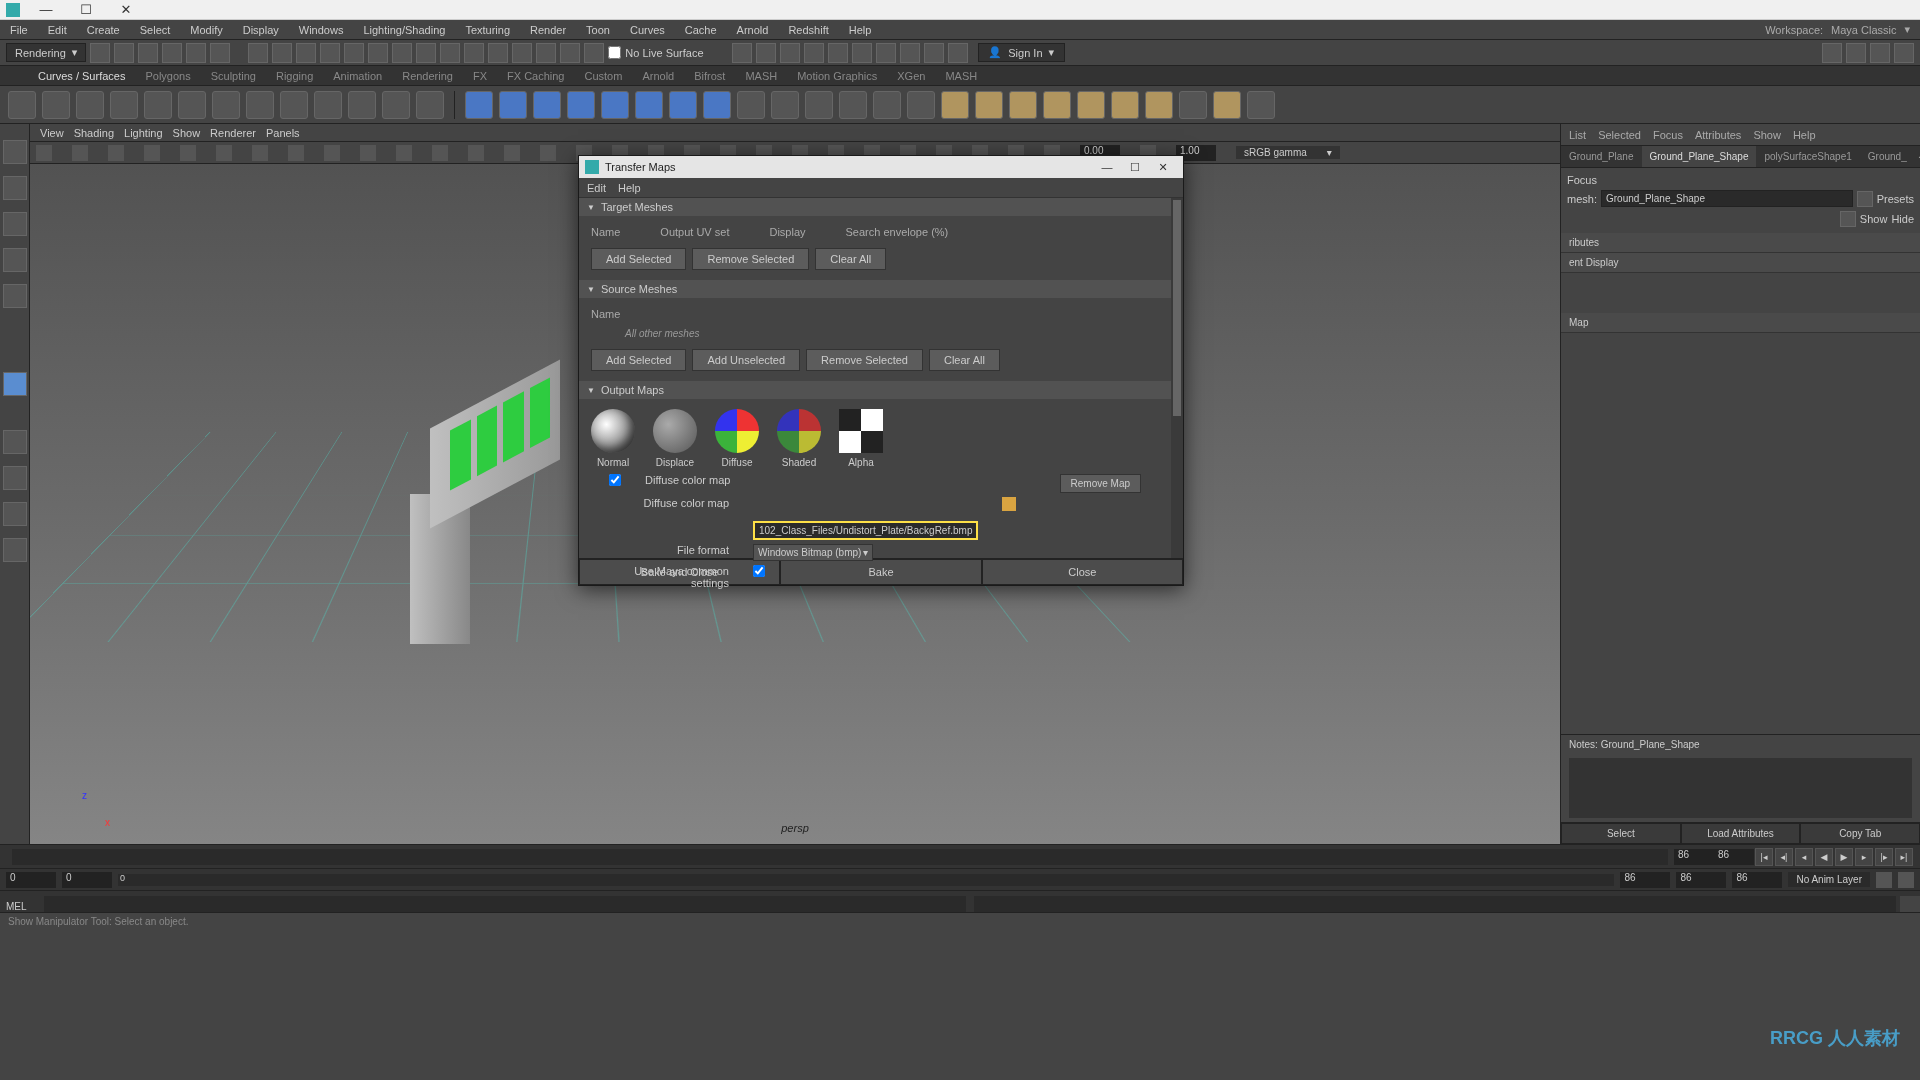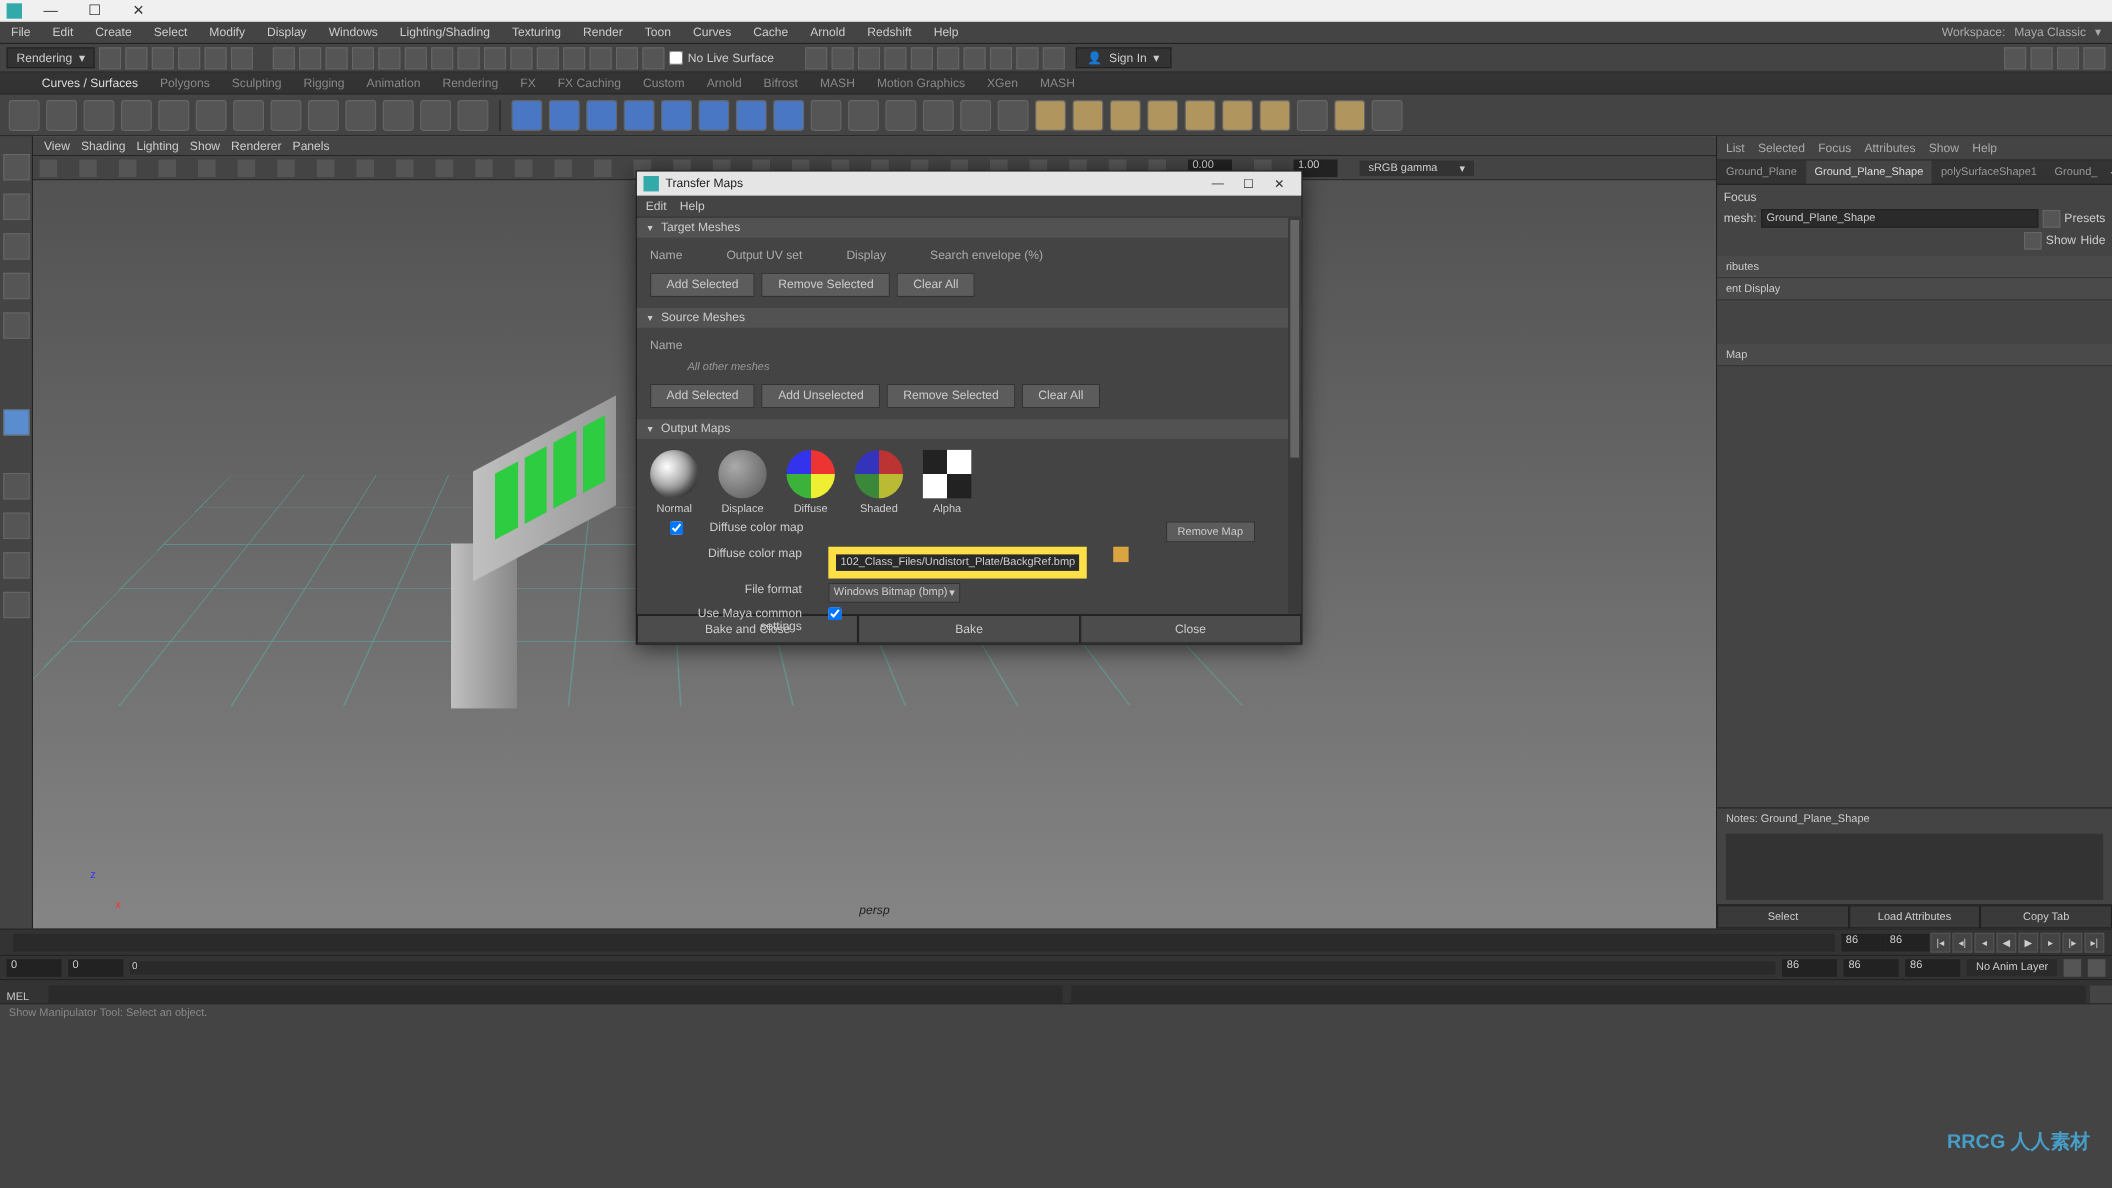--- a/index.html
+++ b/index.html
@@ -104,21 +104,21 @@
 .map { display: flex; flex-direction: column; align-items: center; gap: 4px; }
 .map .thumb { width: 44px; height: 44px; border-radius: 50%; }
 .map .lbl { font-size: 10px; }
 .thumb.normal { background: radial-gradient(circle at 35% 35%, #fff, #888 60%, #444); box-shadow: inset -4px -4px 8px rgba(0,0,0,0.5); }
 .thumb.displace { background: radial-gradient(circle at 35% 35%, #aaa, #555); position: relative; overflow: hidden; }
 .thumb.diffuse { background: conic-gradient(#e33 0 90deg, #ee3 90deg 180deg, #3bb33b 180deg 270deg, #33e 270deg 360deg); }
 .thumb.shaded { background: conic-gradient(#b33 0 90deg, #bb3 90deg 180deg, #3b883b 180deg 270deg, #33b 270deg 360deg); }
 .thumb.alpha { background: repeating-conic-gradient(#fff 0 25%, #222 25% 50%); border-radius: 0; }
 .formrow { display: flex; gap: 24px; padding: 2px 18px; font-size: 11px; }
 .formrow .lbl { width: 120px; text-align: right; }
-.formrow .tin { flex: 0 0 200px; background: #2a2a2a; border: 7px solid #fde047; padding: 2px 4px; font-size: 10px; color: #ccc; }
+.formrow .tin { flex: 0 0 200px; background: #2a2a2a; border: 2px solid #fde047; padding: 2px 4px; font-size: 10px; color: #ccc; margin-top: 24px; }
 .formrow .dd { flex: 0 0 120px; background: #555; border: 1px solid #333; padding: 2px 4px; font-size: 10px; display: flex; justify-content: space-between; }
 .formrow .folder { width: 14px; height: 14px; background: #d9a441; }
 .formrow input[type=checkbox] { width: 12px; height: 12px; }
 .rmv { margin-left: auto; padding: 3px 10px; background: #5c5c5c; border: 1px solid #333; font-size: 10px; }
 .dlg-btns { display: flex; border-top: 1px solid #222; }
 .dlg-btns .b { flex: 1; padding: 6px 0; background: #4c4c4c; border: 1px solid #222; text-align: center; font-size: 11px; }
 
 
 .scene { position: absolute; inset: 0; }
 .grid { position: absolute; left: 100px; top: 150px; width: 900px; height: 400px; transform: perspective(800px) rotateX(60deg); }

